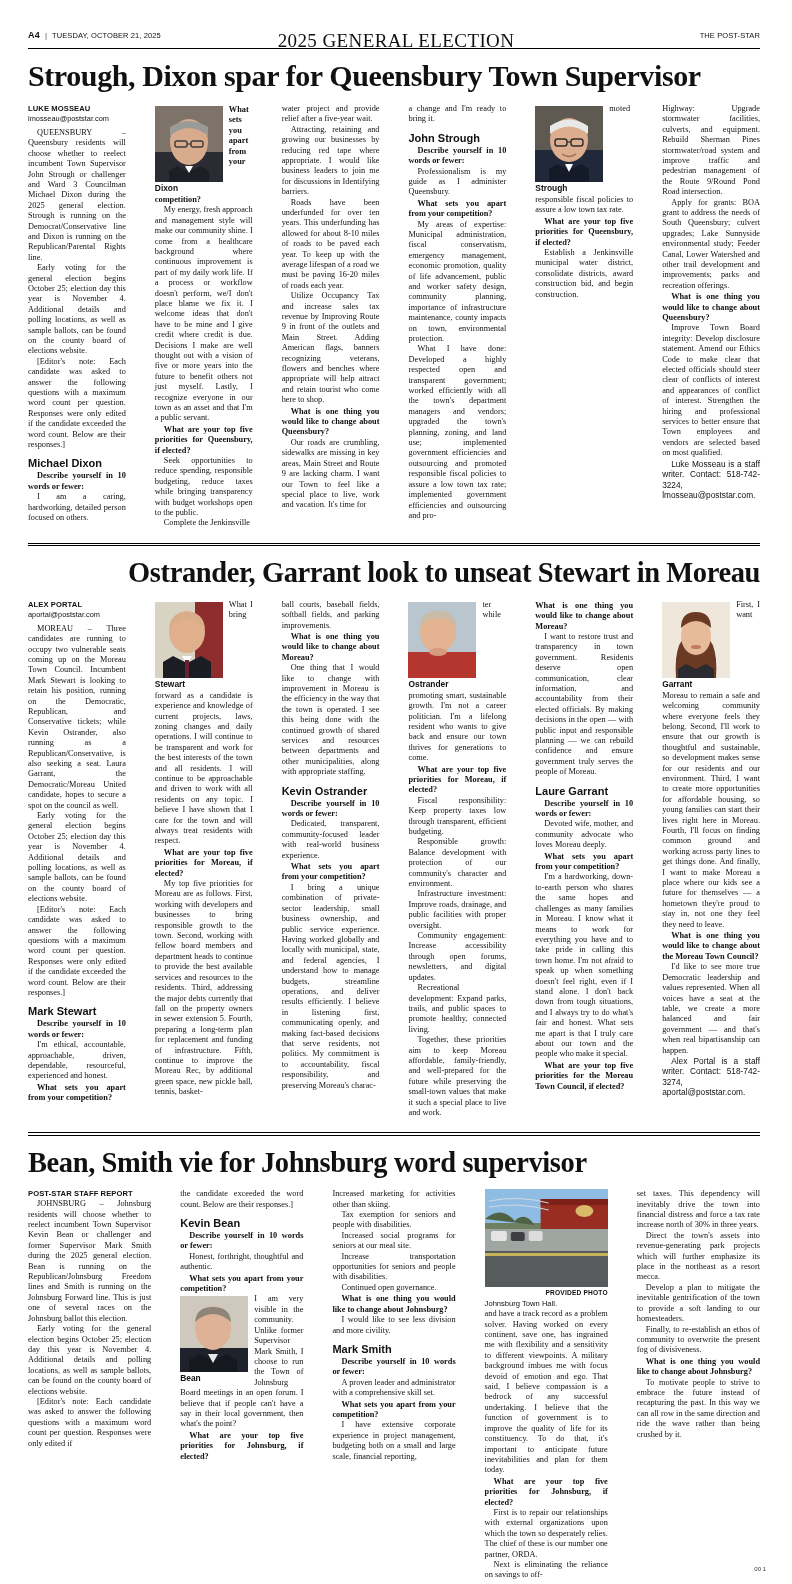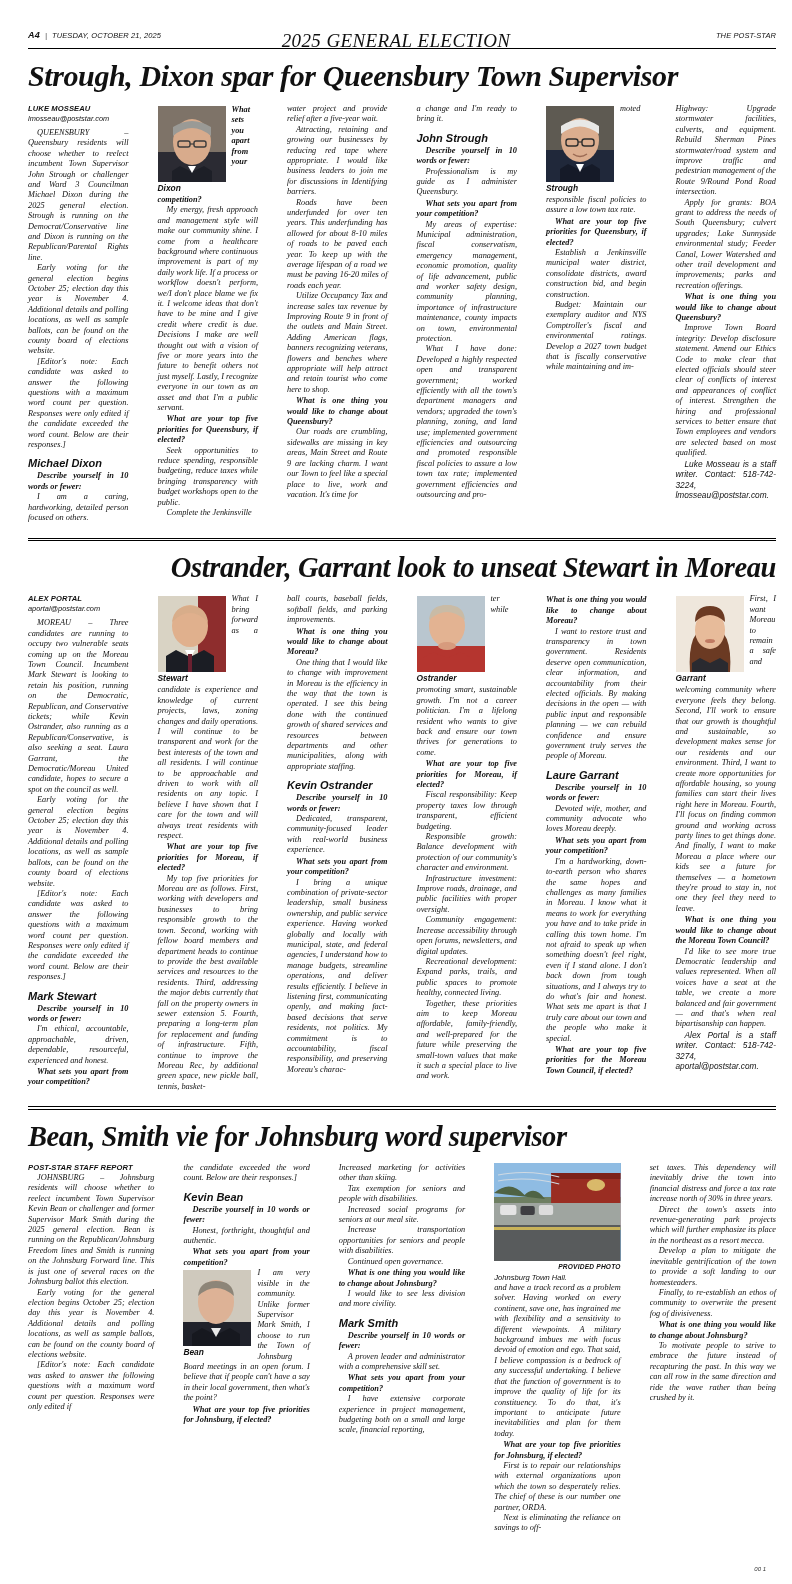--- a/index.html
+++ b/index.html
@@ -7,24 +7,23 @@
   body{
     width:792px; height:1584px;
     background:#ffffff;
     font-family:"Liberation Serif", serif;
     color:#111;
     -webkit-font-smoothing:antialiased;
   }
   .page{
     width:792px; height:1584px;
     box-sizing:border-box;
-    padding:30px 16px 10px 28px;
+    padding:30px 32px 10px 28px;
     position:relative;
     overflow:hidden;
-    font-style:italic;
   }
 
   
   .masthead{
     display:flex; align-items:baseline; justify-content:space-between;
     padding-bottom:4px;
   }
   .mh-left{display:flex; align-items:baseline; gap:5px;}
   .mh-folio{
     font-family:"Liberation Sans", sans-serif;
@@ -217,21 +216,20 @@
               <path d="M27 48 q7 5 14 0" stroke="#9b6a53" stroke-width="1.4" fill="none"></path>
               <path d="M22 58 l12 6 l12 -6 l8 5 v13 h-40 v-13 z" fill="#151a28"></path>
               <path d="M30 58 l4 8 l4 -8 z" fill="#fff"></path>
             </svg>
           </div>
           <div class="plabel">Strough</div>
         </div>
         <p class="noindent">moted responsible fiscal policies to assure a low town tax rate.</p>
         <p class="q">What are your top five priorities for Queensbury, if elected?</p>
         <p>Establish a Jenkinsville municipal water district, consolidate districts, award construction bid, and begin construction.</p>
-        <p>Budget: Maintain our exemplary auditor and NYS Comptroller's fiscal and environmental ratings. Develop a 2027 town budget that is fiscally conservative while maintaining and im-</p>
       </div>
 
       <div class="col">
         <p class="noindent">Highway: Upgrade stormwater facilities, culverts, and equipment. Rebuild Sherman Pines stormwater/road system and improve traffic and pedestrian management of the Route 9/Round Pond Road intersection.</p>
         <p>Apply for grants: BOA grant to address the needs of South Queensbury; culvert upgrades; Lake Sunnyside environmental study; Feeder Canal, Lower Watershed and other trail development and improvements; parks and recreation offerings.</p>
         <p class="q">What is one thing you would like to change about Queensbury?</p>
         <p>Improve Town Board integrity: Develop disclosure statement. Amend our Ethics Code to make clear that elected officials should steer clear of conflicts of interest and appearances of conflict of interest. Strengthen the hiring and professional services to better ensure that Town employees and vendors are selected based on most qualified.</p>
         <p class="tagline">Luke Mosseau is a staff writer. Contact: 518-742-3224, lmosseau@poststar.com.</p>
       </div>
 

